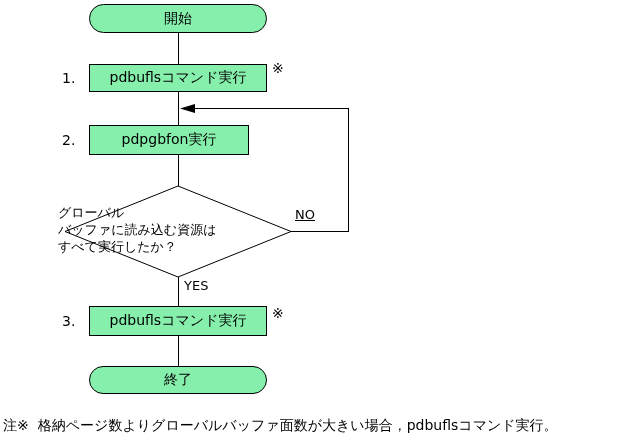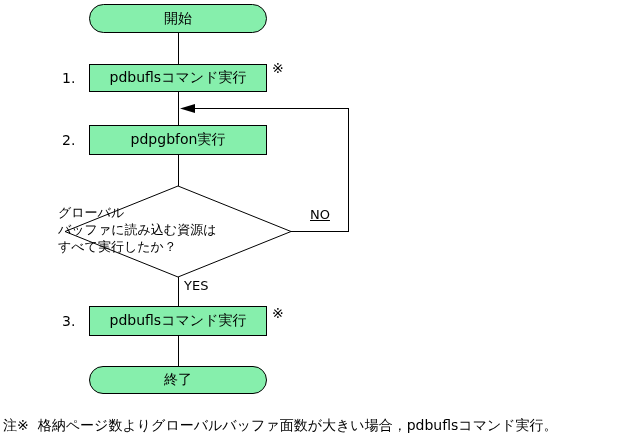--- a/index.html
+++ b/index.html
@@ -100,31 +100,31 @@
     <span>開始</span>
   </div>
 
   <div class="step-num" style="left:62px; top:64px; height:28px;">1.</div>
   <div class="node" style="left:89px; top:64px; width:178px; height:28px;">
     <span>pdbuflsコマンド実行</span>
   </div>
   <div class="note-mark" style="left:272px; top:60px;">※</div>
 
   <div class="step-num" style="left:62px; top:125px; height:30px;">2.</div>
-  <div class="node" style="left:89px; top:125px; width:178px; height:30px;text-align:center;">
+  <div class="node" style="left:89px; top:125px; width:160px; height:30px;text-align:center;">
     <span>pdpgbfon実行</span>
   </div>
 
   <div class="decision-text">
     <div>グローバル</div>
     <div>バッファに読み込む資源は</div>
     <div>すべて実行したか？</div>
   </div>
 
-  <div class="branch-label" style="left:310px; top:207px;text-decoration:underline;">NO</div>
+  <div class="branch-label" style="left:295px; top:207px;text-decoration:underline;">NO</div>
   <div class="branch-label" style="left:184px; top:278px;">YES</div>
 
   <div class="step-num" style="left:62px; top:306px; height:30px;">3.</div>
   <div class="node" style="left:89px; top:306px; width:178px; height:30px;">
     <span>pdbuflsコマンド実行</span>
   </div>
   <div class="note-mark" style="left:272px; top:305px;">※</div>
 
   <div class="node terminator" style="left:89px; top:366px; width:178px; height:28px;">
     <span>終了</span>

